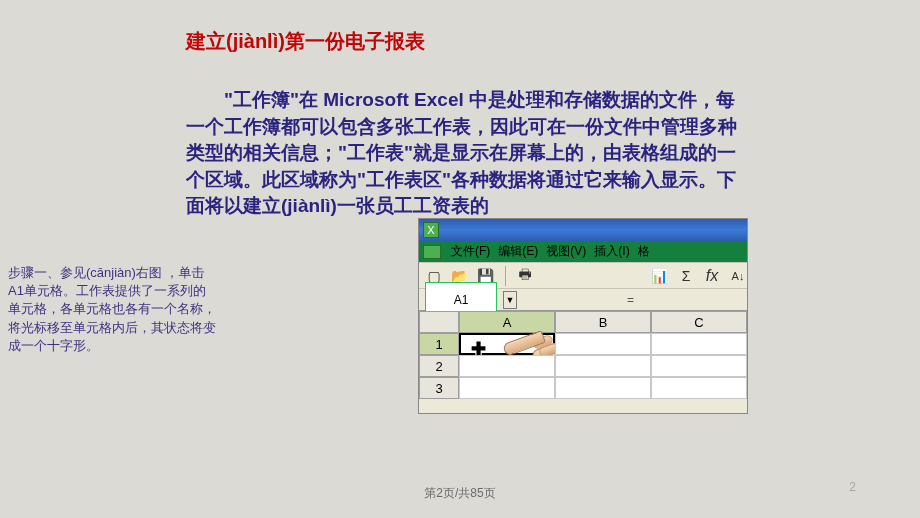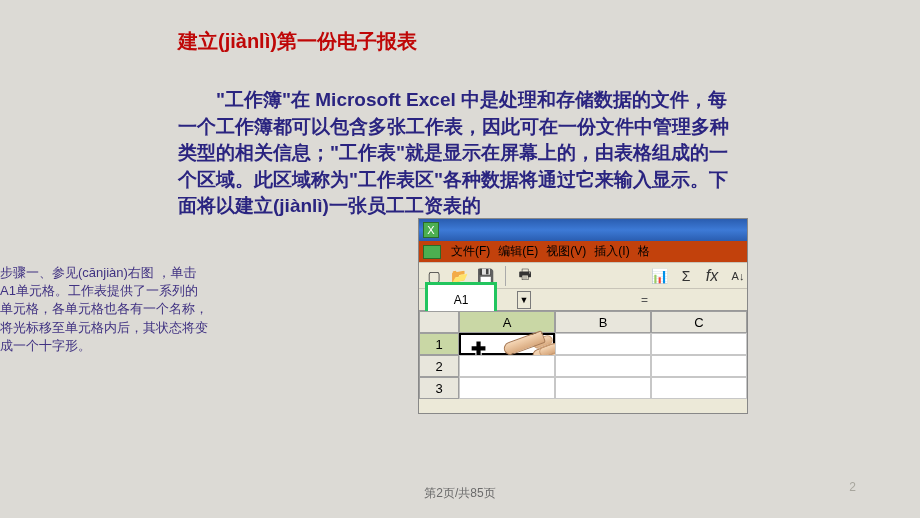--- a/index.html
+++ b/index.html
@@ -4,21 +4,21 @@
   <style>
     * { margin: 0; padding: 0; box-sizing: border-box; }
     body {
       width: 920px;
       height: 518px;
       background: #dcdad5;
       font-family: "Microsoft YaHei", "SimSun", sans-serif;
       position: relative;
       overflow: hidden;
     }
-    .slide { position: relative; width: 100%; height: 100%; padding: 28px 0 0 0; }
+    .slide { position: relative; width: 100%; height: 100%; padding: 28px 0 0 8px; }
     .title {
       color: #bf0707;
       font-weight: bold;
       font-size: 20px;
       margin-left: 178px;
       margin-bottom: 32px;
     }
     .body-text {
       color: #2a2480;
       font-weight: bold;
@@ -56,21 +56,21 @@
     }
     .excel-x-icon {
       width: 16px; height: 16px;
       background: #4caf50;
       border: 1px solid #2a6b2a;
       font-size: 11px;
       display: flex; align-items: center; justify-content: center;
       color: #fff;
     }
     .excel-menubar {
-      background: #c2410c;
+      background: #15803d;
       height: 22px;
       display: flex;
       align-items: center;
       padding-left: 4px;
       font-size: 12px;
       border-bottom: 1px solid #c8c4b8;
       color: #000;
     }
     .excel-xls { width: 18px; height: 14px; background:#4caf50; border:1px solid #2a6b2a; margin-right: 6px; }
     .menu-item { padding: 0 4px; }
@@ -90,23 +90,23 @@
       display: flex;
       align-items: center;
       background: #ece9d8;
       border-bottom: 1px solid #999;
       font-size: 12px;
     }
     .namebox {
       width: 72px;
       height: 35px;
       background: #fff;
-      border: 3px solid #22c55e;
+      border: 1px solid #22c55e;
       margin-left: 6px;
-      margin-right: 20px;
+      margin-right: 6px;
       display:flex; align-items:center; justify-content:center;
       font-family: Arial;
     }
     .nb-arrow { width:14px; border:1px solid #7a7a7a; background:#ece9d8; height:18px; display:flex;align-items:center;justify-content:center; font-size:9px;}
     .fbar-eq { margin-left: 110px; color:#555; font-family: Arial;}
     .grid {
       display: grid;
       grid-template-columns: 40px 96px 96px 96px;
       grid-template-rows: 22px 22px 22px 22px;
       background: #fff;

